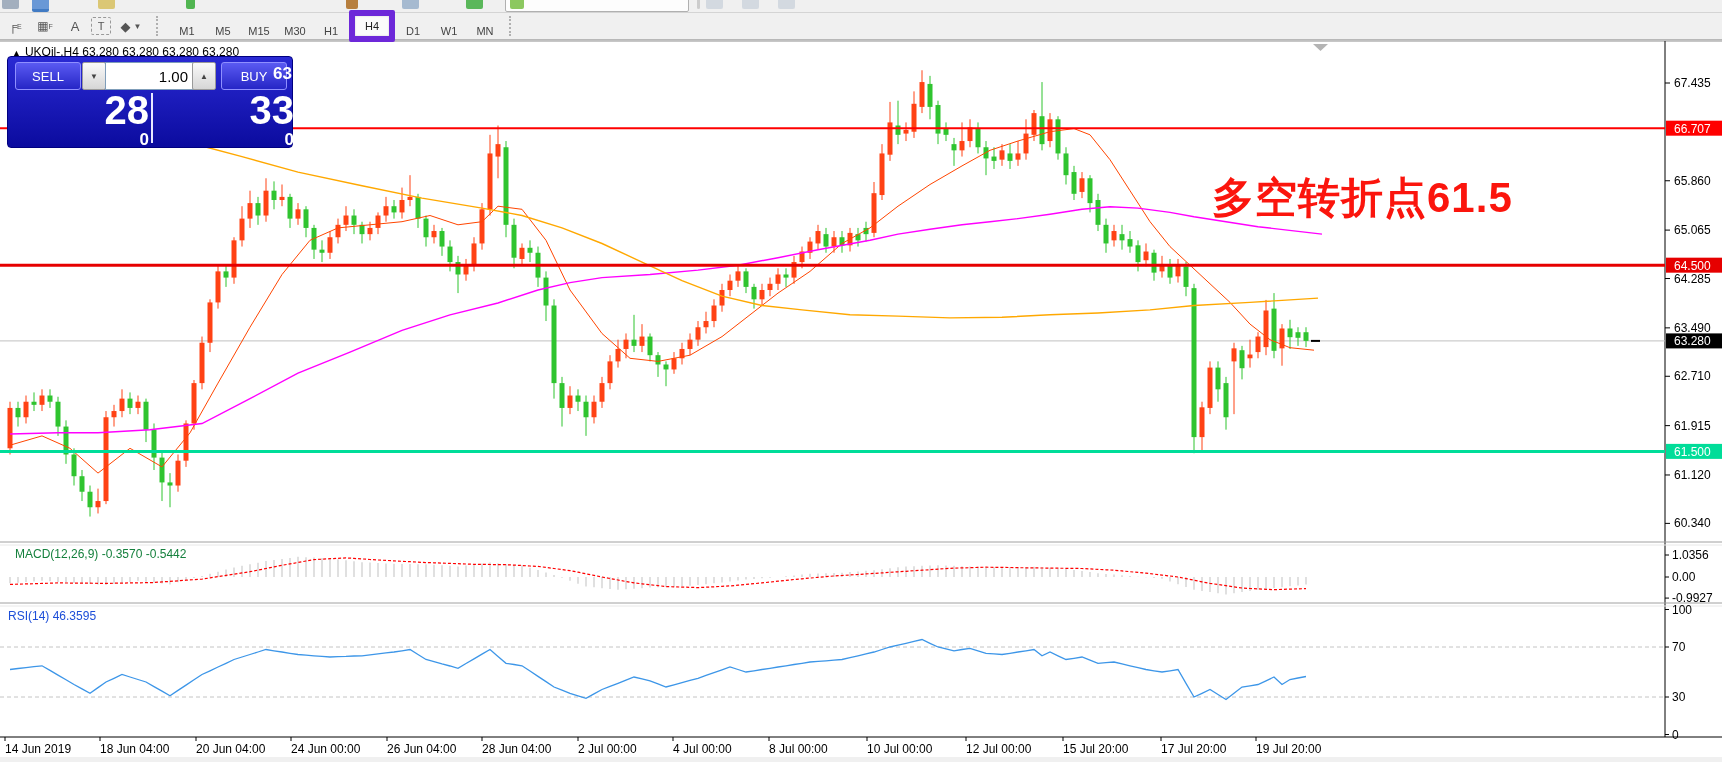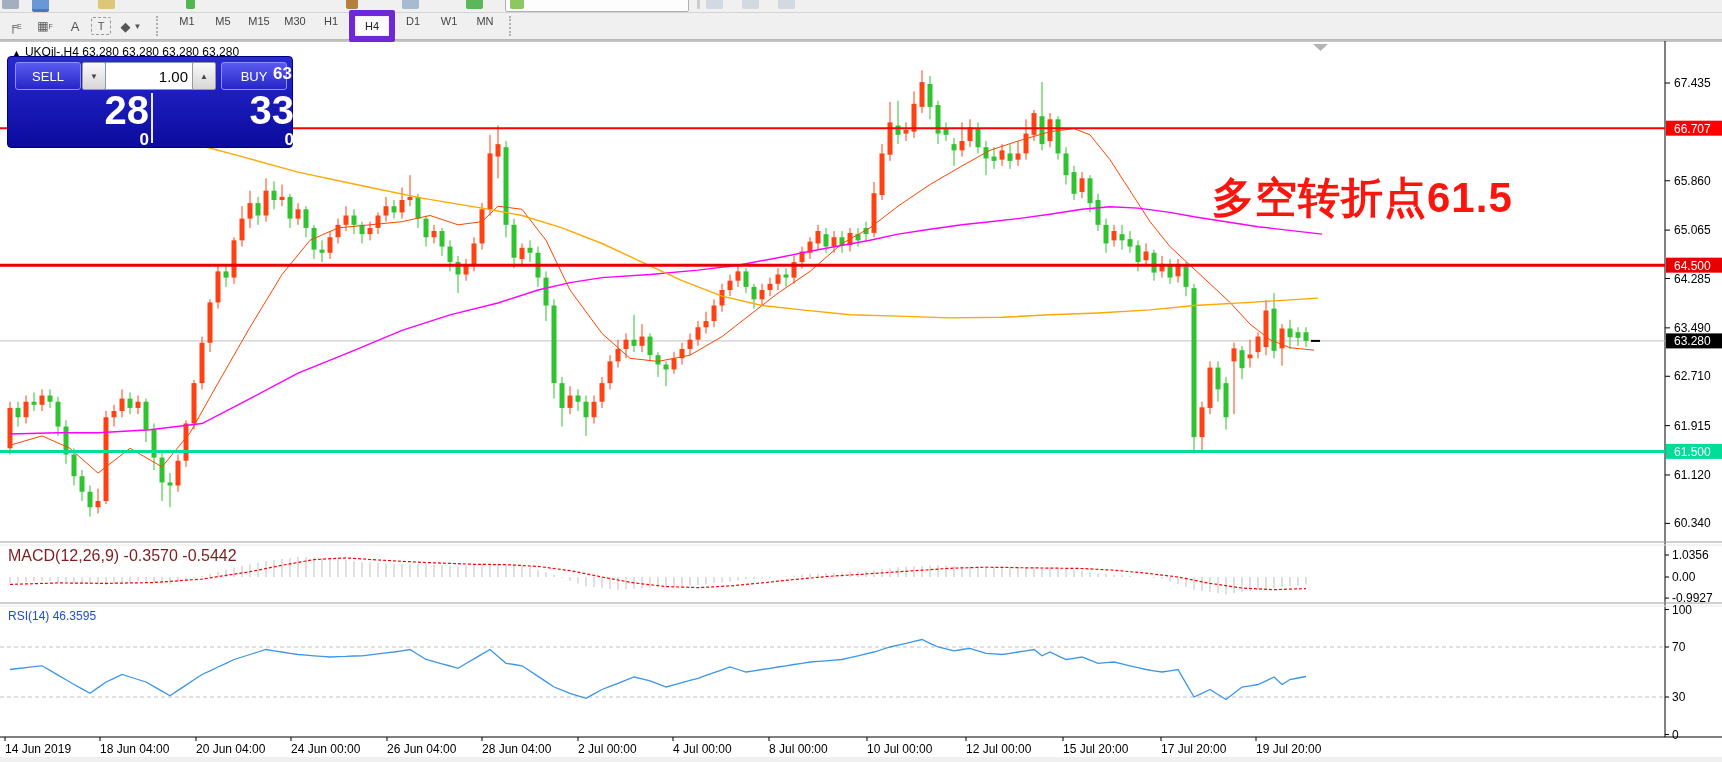--- a/index.html
+++ b/index.html
@@ -14,21 +14,21 @@
     color:#555;font-size:13px;border:1px solid transparent;border-radius:2px;}
   .grip{width:5px;height:20px;margin:0 6px;border-left:2px dotted #b0b0b0;}
   .tf{min-width:26px;padding:0 4px;height:20px;display:flex;align-items:center;justify-content:center;
     font-size:11px;color:#444;border:1px solid transparent;border-radius:2px;}
   .tf.active{background:#fbfbfb;border:6px solid #6d28d9;box-shadow:inset 0 0 2px #ccc;color:#222;}
   
   #chart-title{position:absolute;left:12px;top:45px;font-size:12px;color:#000;z-index:4;}
   #chart-title .tri{font-size:9px;margin-right:4px;}
   #annotation{position:absolute;left:1212px;top:170px;font-size:42px;font-weight:bold;
     color:#fb150d;z-index:4;letter-spacing:1px;white-space:nowrap;pointer-events:none;}
-  #macd-label{position:absolute;left:8px;top:547px;font-size:16px;color:#7f1d1d;z-index:4;}
+  #macd-label{position:absolute;left:15px;top:547px;font-size:12px;color:#15803d;z-index:4;}
   #rsi-label{position:absolute;left:8px;top:609px;font-size:12px;color:#1d4ed8;z-index:4;}
   
   #trade-panel{position:absolute;left:7px;top:56px;width:284px;height:90px;z-index:5;
     background:linear-gradient(#2a2ad4,#0b0b9e);border:1px solid #000080;border-radius:4px;}
   .tp-row1{position:absolute;left:0;top:5px;width:100%;height:40px;}
   .tp-btn{position:absolute;height:26px;background:linear-gradient(#5a5af2,#2626c6);
     border:1px solid #8f8fff;border-radius:3px;color:#fff;font-size:13px;
     display:flex;align-items:center;justify-content:center;cursor:pointer;}
   #sell-btn{left:7px;width:64px;}
   #buy-btn{left:213px;width:64px;}
@@ -659,21 +659,21 @@
   <span class="tstub" style="left:778px;background:#cfd6de;"></span>
 </div>
 
 <div id="toolbar-main">
   <span class="toolbtn" style="font-size:12px;">╒<sub style="font-size:7px;">E</sub></span>
   <span class="toolbtn" style="font-size:12px;">▦<sub style="font-size:7px;">F</sub></span>
   <span class="toolbtn">A</span>
   <span class="toolbtn" style="border:1px dashed #999;width:18px;height:16px;font-size:11px;">T</span>
   <span class="toolbtn" style="width:34px;">◆<span style="font-size:8px;margin-left:3px;">▼</span></span>
   <span class="grip"></span>
-  <span id="tf-container" style="display:flex;align-items:flex-start;">
+  <span id="tf-container" style="display:flex;align-items:flex-end;">
       <span class="tf">M1</span>
       <span class="tf">M5</span>
       <span class="tf">M15</span>
       <span class="tf">M30</span>
       <span class="tf">H1</span>
       <span class="tf active">H4</span>
       <span class="tf">D1</span>
       <span class="tf">W1</span>
       <span class="tf">MN</span>
     </span>

